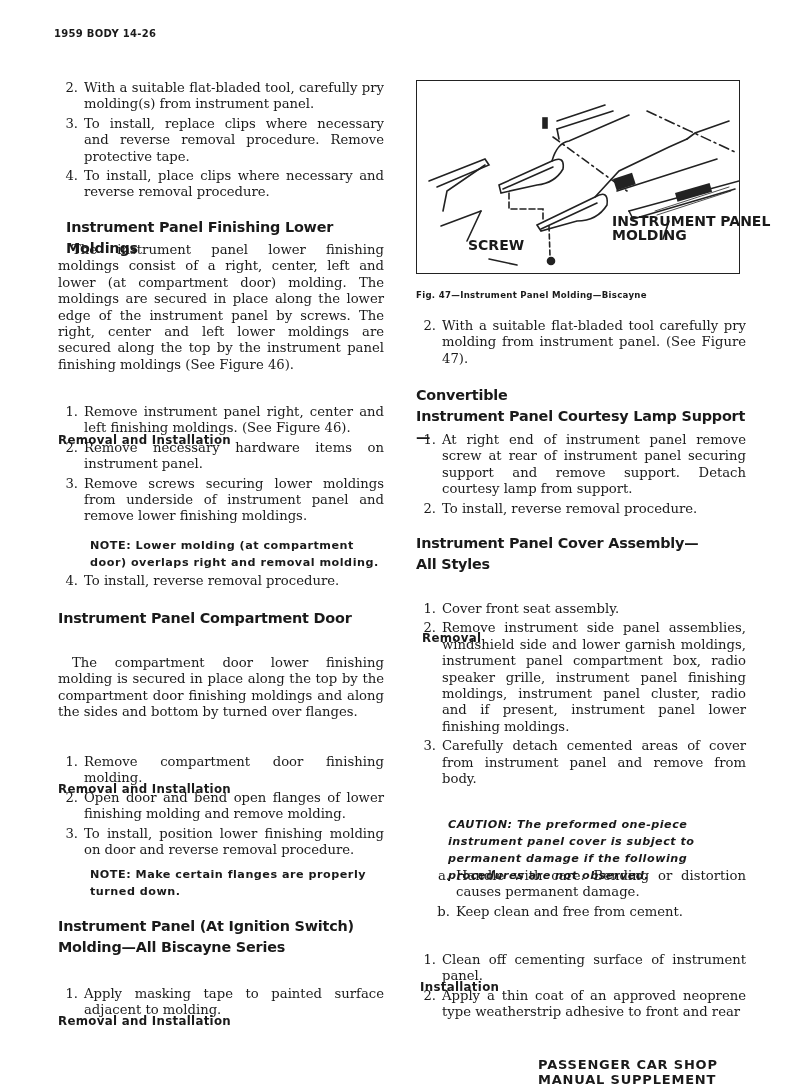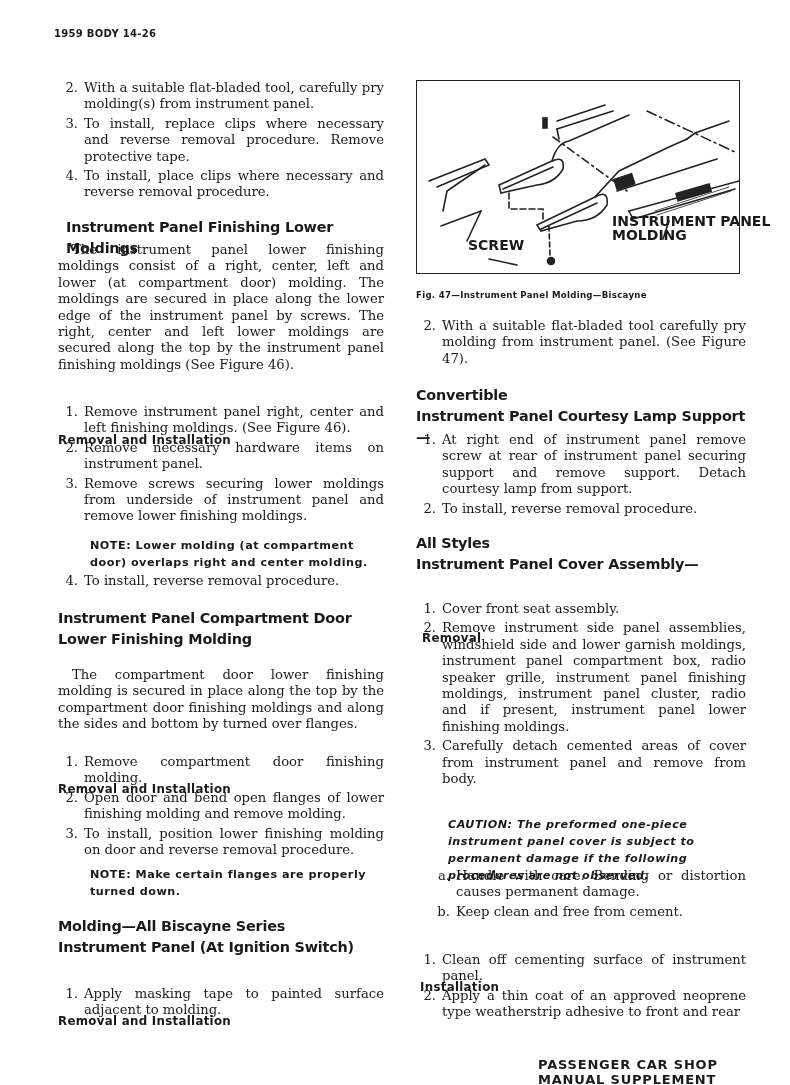--- a/index.html
+++ b/index.html
@@ -59,54 +59,53 @@
         </div>
       <div class="step">
           <span class="num">2.</span>
           <span class="txt">Remove necessary hardware items on instrument panel.</span>
         </div>
       <div class="step">
           <span class="num">3.</span>
           <span class="txt">Remove screws securing lower moldings from underside of instrument panel and remove lower finishing moldings.</span>
         </div>
     </div>
-    <div class="abs note" style="top:537px; left:0; width:300px;">NOTE: Lower molding (at compartment door) overlaps right and center molding.</div>
+    <div class="abs note" style="top:537px; left:0; width:300px;">NOTE: Lower molding (at compartment door) overlaps right and removal molding.</div>
     <div class="abs serif" style="top:573px; left:0; width:326px;">
       <div class="step">
           <span class="num">4.</span>
           <span class="txt">To install, reverse removal procedure.</span>
         </div>
     </div>
 
     <div class="abs head" style="top:608px; left:0; width:330px;">
       <div>Instrument Panel Compartment Door</div>
-      <div>Lower Finishing Molding</div>
-    </div>
-    <div class="abs serif para" style="top:655px; left:0; width:326px;margin-top:12px;">The compartment door lower finishing molding is secured in place along the top by the compartment door finishing moldings and along the sides and bottom by turned over flanges.</div>
+    </div>
+    <div class="abs serif para" style="top:655px; left:0; width:326px;">The compartment door lower finishing molding is secured in place along the top by the compartment door finishing moldings and along the sides and bottom by turned over flanges.</div>
 
     <div class="abs sub" style="top:733px; left:0;">Removal and Installation</div>
     <div class="abs serif" style="top:754px; left:0; width:326px;">
       <div class="step">
           <span class="num">1.</span>
           <span class="txt">Remove compartment door finishing molding.</span>
         </div>
       <div class="step">
           <span class="num">2.</span>
           <span class="txt">Open door and bend open flanges of lower finishing molding and remove molding.</span>
         </div>
       <div class="step">
           <span class="num">3.</span>
           <span class="txt">To install, position lower finishing molding on door and reverse removal procedure.</span>
         </div>
     </div>
     <div class="abs note" style="top:866px; left:0; width:300px;">NOTE: Make certain flanges are properly turned down.</div>
 
     <div class="abs head" style="top:916px; left:0; width:330px;">
+      <div>Instrument Panel (At Ignition Switch)</div>
       <div>Molding—All Biscayne Series</div>
-      <div>Instrument Panel (At Ignition Switch)</div>
     </div>
     <div class="abs sub" style="top:965px; left:0;">Removal and Installation</div>
     <div class="abs serif" style="top:986px; left:0; width:326px;">
       <div class="step">
           <span class="num">1.</span>
           <span class="txt">Apply masking tape to painted surface adjacent to molding.</span>
         </div>
     </div>
   </div>
 
@@ -181,22 +180,22 @@
           <span class="num">1.</span>
           <span class="txt">At right end of instrument panel remove screw at rear of instrument panel securing support and remove support. Detach courtesy lamp from support.</span>
         </div>
       <div class="step">
           <span class="num">2.</span>
           <span class="txt">To install, reverse removal procedure.</span>
         </div>
     </div>
 
     <div class="abs head" style="top:533px; left:0; width:340px;">
+      <div>Instrument Panel Cover Assembly—</div>
       <div>All Styles</div>
-      <div>Instrument Panel Cover Assembly—</div>
     </div>
     <div class="abs sub" style="top:582px; left:6px;">Removal</div>
     <div class="abs serif" style="top:601px; left:0; width:330px;">
       <div class="step">
           <span class="num">1.</span>
           <span class="txt">Cover front seat assembly.</span>
         </div>
       <div class="step">
           <span class="num">2.</span>
           <span class="txt">Remove instrument side panel assemblies, windshield side and lower garnish moldings, instrument panel compartment box, radio speaker grille, instrument panel finishing moldings, instrument panel cluster, radio and if present, instrument panel lower finishing moldings.</span>

